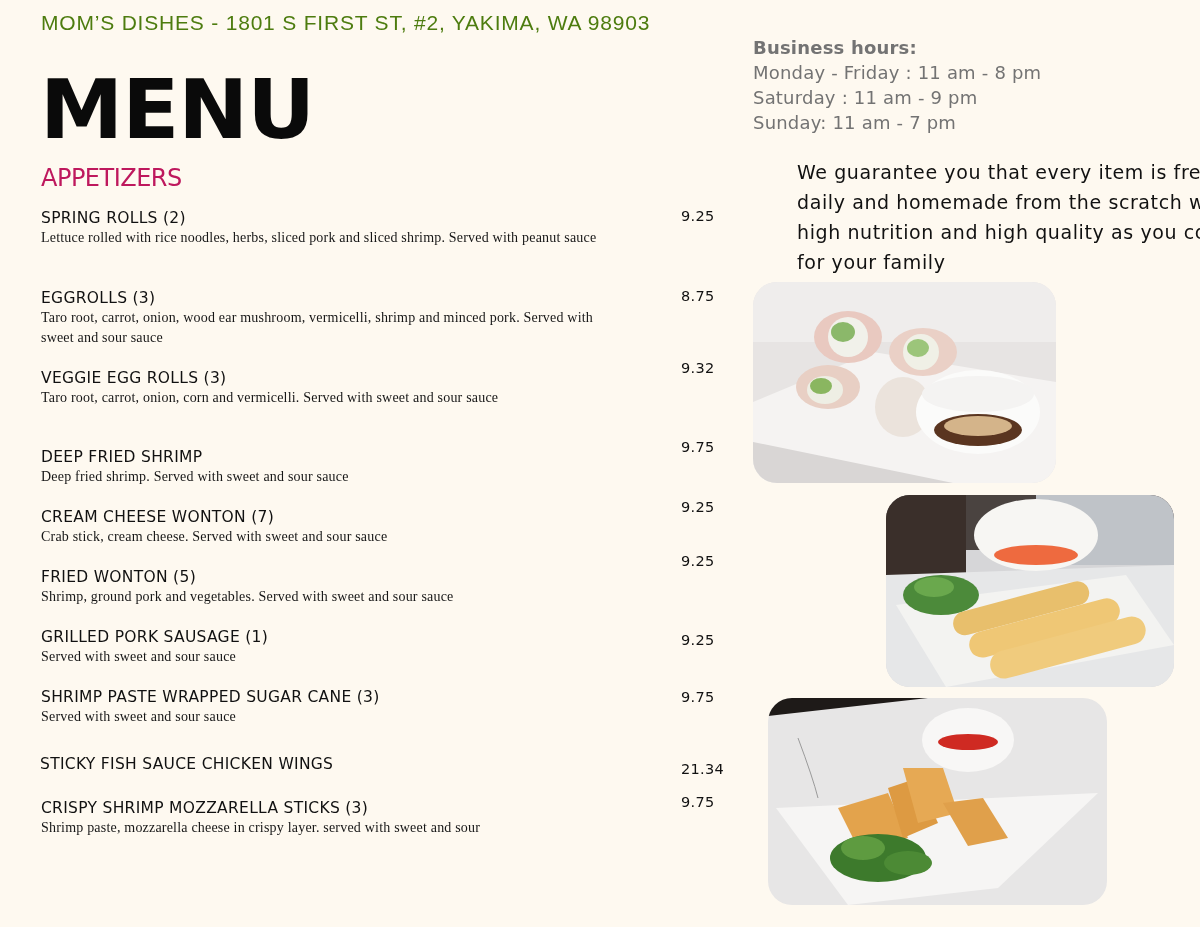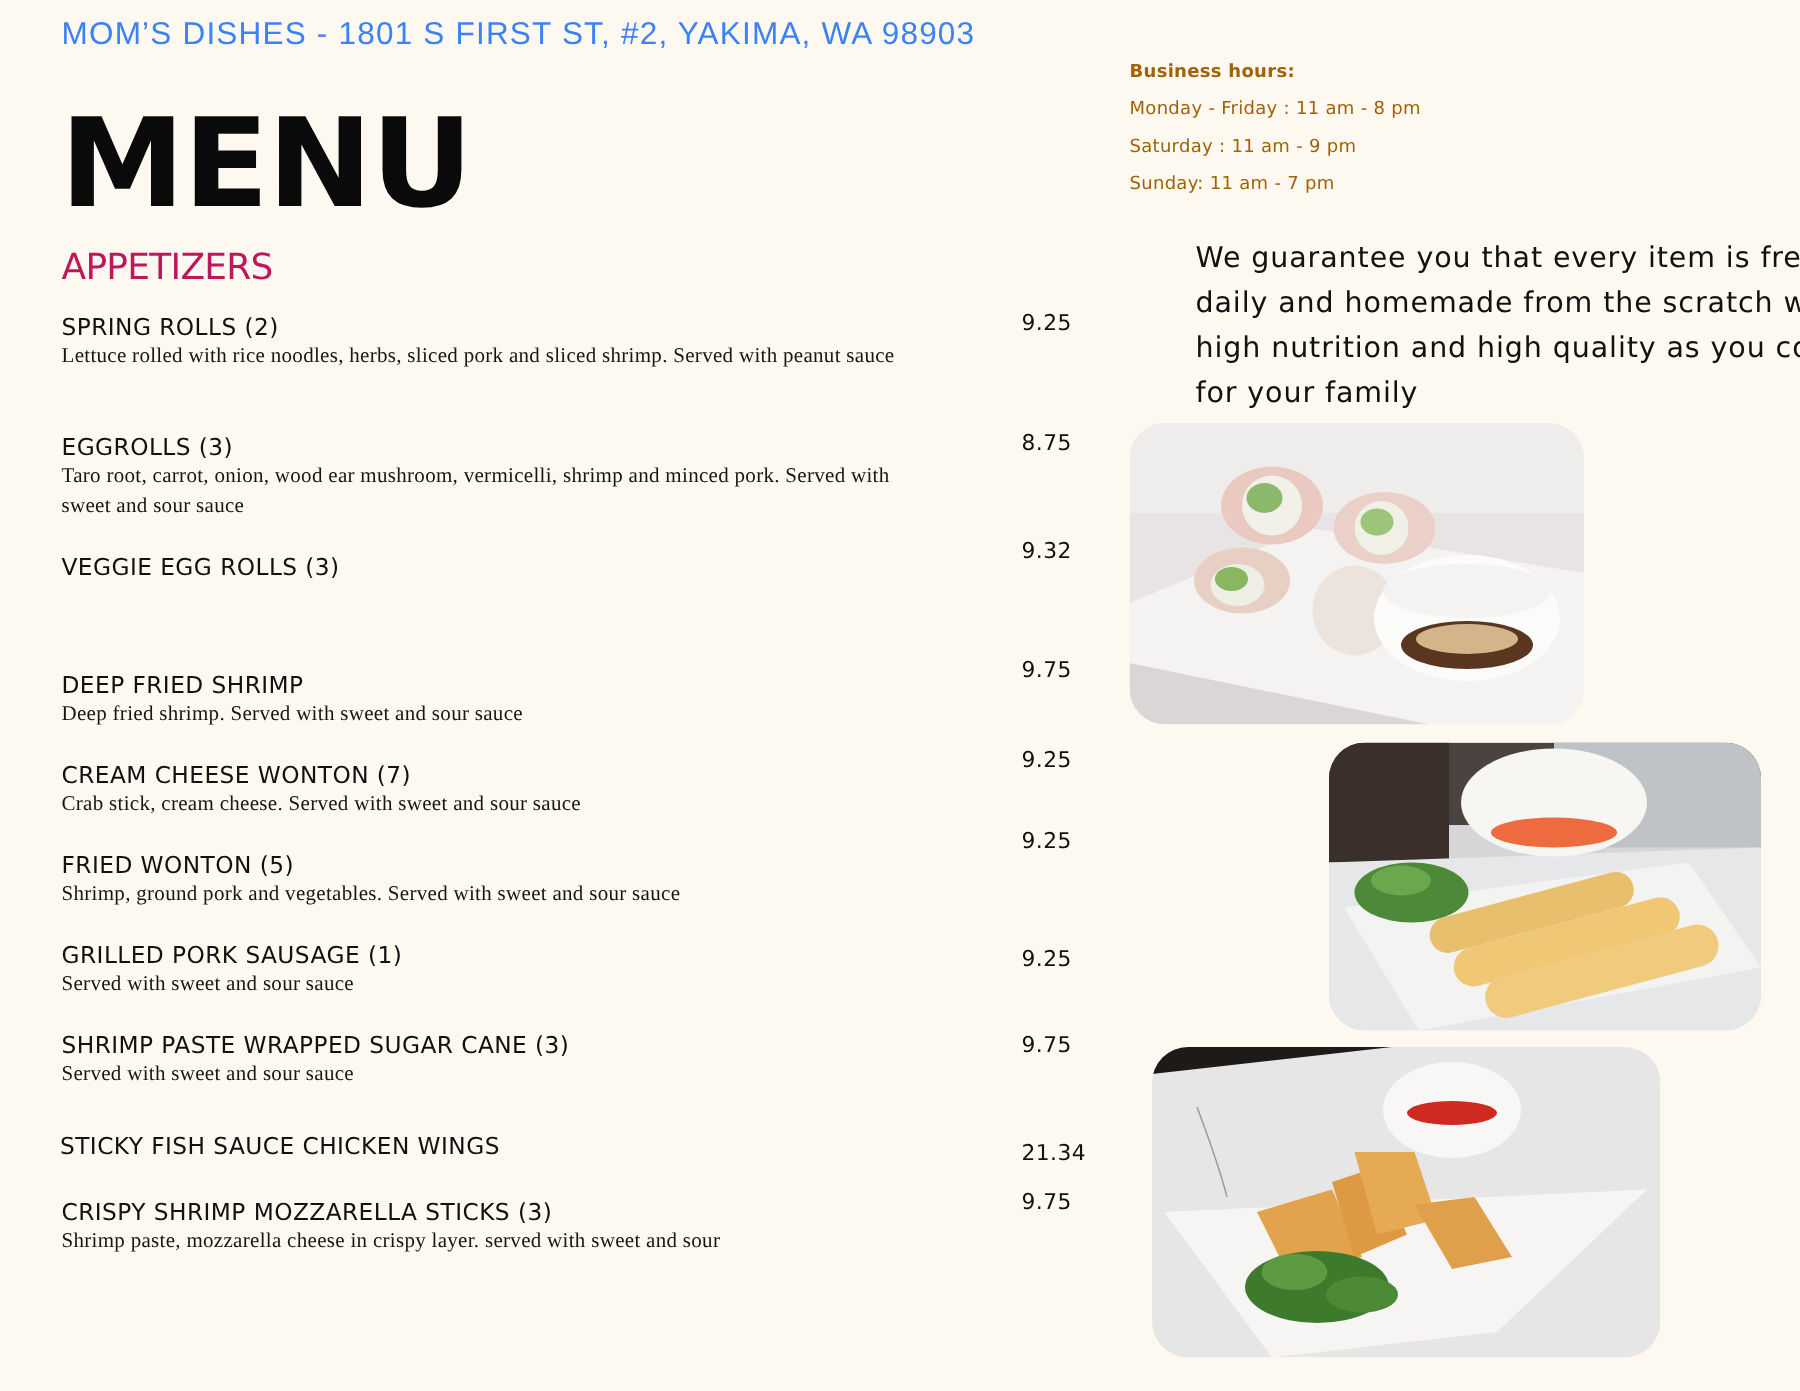--- a/index.html
+++ b/index.html
@@ -1,25 +1,25 @@
 <!DOCTYPE html>
 <html><head>
 <meta charset="utf-8">
 <style>
   html,body{margin:0;padding:0;}
   body{width:1200px;height:927px;background:#fef9f0;position:relative;overflow:hidden;color:#111;font-family:"Liberation Sans",sans-serif;}
   .abs{position:absolute;}
-  .address{left:41px;top:11px;font-size:21px;letter-spacing:0.8px;color:#3b82f6;white-space:nowrap;}
+  .address{left:41px;top:11px;font-size:21px;letter-spacing:0.8px;color:#4d7c0f;white-space:nowrap;}
   .menu-title{left:40px;top:62px;font-family:"DejaVu Sans",sans-serif;font-size:82px;font-weight:bold;letter-spacing:-1px;line-height:96px;color:#0a0a0a;transform:scaleX(1.02);transform-origin:left;}
   .section-title{left:41px;top:164px;font-family:"DejaVu Sans",sans-serif;font-size:24px;letter-spacing:-0.5px;color:#be185d;}
   .item{left:41px;width:680px;}
   .item-name{font-family:"DejaVu Sans",sans-serif;font-weight:normal;font-size:15.5px;letter-spacing:0.3px;line-height:20px;color:#111;white-space:nowrap;}
   .item-desc{font-family:Liberation Serif, serif;font-size:14px;letter-spacing:0.2px;line-height:19.5px;color:#161616;width:560px;}
   .price{position:absolute;left:640px;width:71px;font-family:"DejaVu Sans",sans-serif;font-size:14.5px;letter-spacing:0.3px;color:#111;}
-  .hours{left:753px;top:35px;font-family:"DejaVu Sans",sans-serif;font-size:12px;line-height:25px;color:#a16207;letter-spacing:0.2px;}
+  .hours{left:753px;top:35px;font-family:"DejaVu Sans",sans-serif;font-size:18px;line-height:25px;color:#737373;letter-spacing:0.2px;}
   .hours-title{font-weight:bold;}
   .guarantee{left:753px;top:157px;width:440px;font-family:"DejaVu Sans",sans-serif;font-size:19px;line-height:30px;letter-spacing:0.6px;color:#111;margin-left:44px;}
   .photo{border-radius:24px;overflow:hidden;}
   .photo svg{display:block;width:100%;height:100%;}
 </style>
 </head>
 <body>
 
 <div class="abs address">MOM’S DISHES - 1801 S FIRST ST, #2, YAKIMA, WA 98903</div>
 <div class="abs menu-title">MENU</div>
@@ -30,20 +30,21 @@
   <div class="item-desc">Lettuce rolled with rice noodles, herbs, sliced pork and sliced shrimp. Served with peanut sauce</div>
   <div class="price" style="top:0">9.25</div>
 </div>
 <div class="abs item" style="top:288px">
   <div class="item-name">EGGROLLS (3)</div>
   <div class="item-desc">Taro root, carrot, onion, wood ear mushroom, vermicelli, shrimp and minced pork. Served with sweet and sour sauce</div>
   <div class="price" style="top:0">8.75</div>
 </div>
 <div class="abs item" style="top:368px">
   <div class="item-name">VEGGIE EGG ROLLS (3)</div>
+  <div class="item-desc">Taro root, carrot, onion, corn and vermicelli. Served with sweet and sour sauce</div>
   <div class="price" style="top:-8px">9.32</div>
 </div>
 <div class="abs item" style="top:447px">
   <div class="item-name">DEEP FRIED SHRIMP</div>
   <div class="item-desc">Deep fried shrimp. Served with sweet and sour sauce</div>
   <div class="price" style="top:-8px">9.75</div>
 </div>
 <div class="abs item" style="top:507px">
   <div class="item-name">CREAM CHEESE WONTON (7)</div>
   <div class="item-desc">Crab stick, cream cheese. Served with sweet and sour sauce</div>

